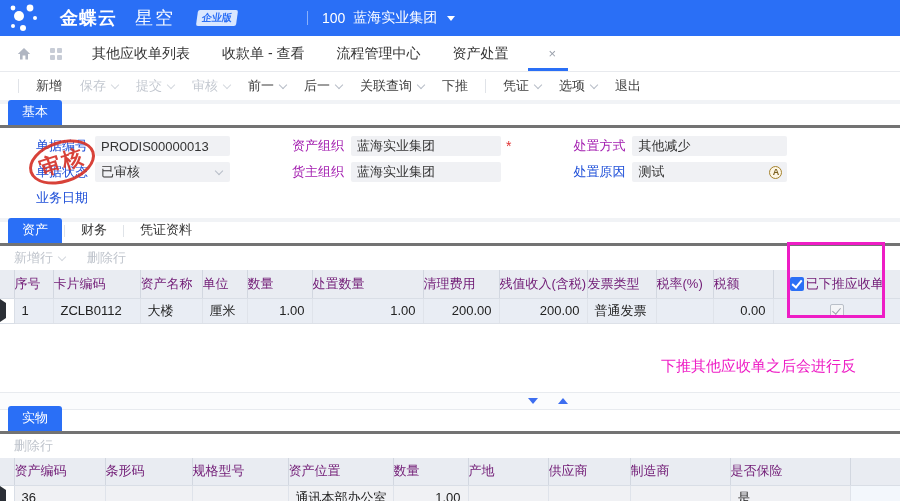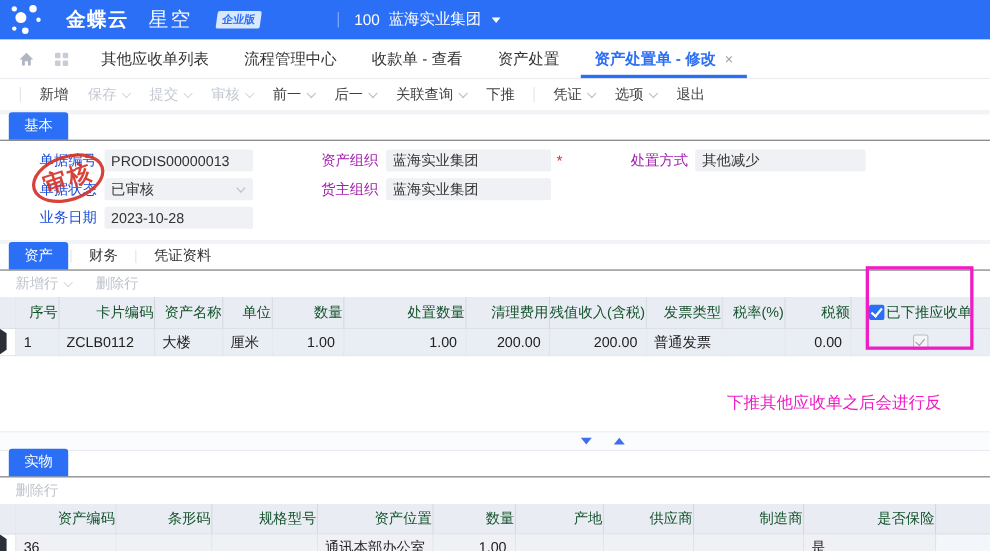--- a/index.html
+++ b/index.html
@@ -33,21 +33,21 @@
   .toolbar { height:28px; display:flex; align-items:center; padding-left:10px; background:#fff; }
   .tb-sep { width:1px; height:14px; background:#e0e3e8; margin:0 8px; }
   .tb-item { display:flex; align-items:center; padding:0 9px; font-size:13px; color:#404040; cursor:default; }
   .tb-item.disabled { color:#c3c8d0; }
   .chev { display:inline-block; width:6px; height:6px; border-right:1.3px solid #b7bdc7;
     border-bottom:1.3px solid #b7bdc7; transform:rotate(45deg); margin-left:6px; margin-top:-3px; }
   .tb-item.disabled .chev { border-color:#d4d8de; }
 
   
   .gapband { height:4px; background:#f1f3f6; }
-  .sectiontabs { display:flex; align-items:flex-end; border-bottom:1px solid #737373; height:24px; padding-left:8px;text-align:center; }
+  .sectiontabs { display:flex; align-items:flex-end; border-bottom:3px solid #737373; height:24px; padding-left:8px;text-align:center; }
   .stab { padding:3px 14px 4px; font-size:13px; }
   .stab.active { background:#2a6ff6; color:#fff; border-radius:3px 3px 0 0; }
   .stab.plain { color:#333; }
   .stab-sep { width:1px; height:12px; background:#dfe3e8; margin:0 2px 6px; }
 
   
   .form { padding:8px 0 10px 26px; display:flex; gap:52px; }
   .fcol { display:flex; flex-direction:column; gap:6px; }
   .frow { display:flex; align-items:center; height:20px; }
   .flabel { width:62px; text-align:right; margin-right:7px; color:#1d4ed8; font-size:13px; white-space:nowrap; }
@@ -60,22 +60,22 @@
   .lang-icon { position:absolute; right:5px; width:13px; height:13px; border:1.4px solid #a5822e;
     border-radius:50%; color:#7a5f1d; font-size:9px; line-height:11px; text-align:center; font-weight:bold; background:#fdf6e5; }
 
   
   .subtoolbar { height:24px; display:flex; align-items:center; padding-left:14px; }
   .sub-item { color:#bfc4cc; font-size:13px; display:flex; align-items:center; margin-right:22px; }
   .sub-item .chev { border-color:#d4d8de; }
 
   
   table.grid { border-collapse:collapse; table-layout:fixed; width:900px; }
-  table.grid th { background:#e9ecf2; font-weight:normal; font-size:13px; color:#14532d; height:28px;
-    border-bottom:1px solid #d9dee6; border-right:1px solid #d2d7e0; text-align:right; overflow:hidden; white-space:nowrap; }
+  table.grid th { background:#e9ecf2; font-weight:normal; font-size:13px; color:#701a75; height:28px;
+    border-bottom:1px solid #d9dee6; border-right:1px solid #d2d7e0; text-align:left; overflow:hidden; white-space:nowrap; }
   table.grid th.nb, table.grid td.nb { border-right:none; }
   table.grid td { height:25px; font-size:13px; color:#222; padding:0 7px; border-right:1px solid #dfe3ea;
     border-bottom:1px solid #dde1e8; overflow:hidden; white-space:nowrap; background:#e9edf4; }
   table.grid td.marker { background:#fff; border-right:1px solid #d9dee6; border-bottom:1px solid #d9dee6; padding:0; }
   table.grid2 td { background:#f0f1f4; height:24px; }
   table.grid2 td.lastpad { background:#f3f7fc; }
   .ta-r { text-align:right; } .ta-l { text-align:left; }
   .row-arrow { width:0; height:0; border-top:4px solid transparent; border-bottom:4px solid transparent;
     border-left:6px solid #2b2f36; margin:0 auto; }
   .cb { display:inline-block; width:14px; height:14px; border-radius:2px; vertical-align:middle; position:relative; }
@@ -137,30 +137,29 @@
           <span></span>
           <span></span>
           <span></span>
           <span></span>
         </span>
     </div>
     <div class="tab">
         <span>其他应收单列表</span>
       </div>
     <div class="tab">
+        <span>收款单 - 查看</span>
+      </div>
+    <div class="tab">
         <span>流程管理中心</span>
-      </div>
-    <div class="tab">
-        <span>收款单 - 查看</span>
       </div>
     <div class="tab">
         <span>资产处置</span>
       </div>
     <div class="tab active">
-      <span>资产处置单 - 修改</span>
       <span class="close">×</span>
     </div>
   </div>
 
   <div class="toolbar">
     <span class="tb-sep"></span>
     <span class="tb-item">
         <span>新增</span>
       </span>
     <span class="tb-item disabled">
@@ -219,23 +218,20 @@
       </div>
       <div class="frow">
         <span class="flabel">单据状态</span>
         <span class="fbox w135">
             <span>已审核</span>
             <span class="chev"></span>
           </span>
       </div>
       <div class="frow">
         <span class="flabel">业务日期</span>
-        <span class="fbox w135">
-            <span>2023-10-28</span>
-          </span>
       </div>
     </div>
     <div class="fcol">
       <div class="frow">
         <span class="flabel link">资产组织</span>
         <span class="fbox w150">
             <span>蓝海实业集团</span>
           </span>
         <span class="req">*</span>
       </div>
@@ -244,20 +240,27 @@
         <span class="fbox w150">
             <span>蓝海实业集团</span>
           </span>
       </div>
     </div>
     <div class="fcol">
       <div class="frow">
         <span class="flabel link">处置方式</span>
         <span class="fbox w155">
             <span>其他减少</span>
+          </span>
+      </div>
+      <div class="frow">
+        <span class="flabel">处置原因</span>
+        <span class="fbox w155">
+            <span>测试</span>
+            <span class="lang-icon">A</span>
           </span>
       </div>
     </div>
   </div>
 
   <div class="gapband"></div>
   <div class="sectiontabs">
     <span class="stab active">资产</span>
     <span class="stab-sep"></span>
     <span class="stab plain">财务</span>

